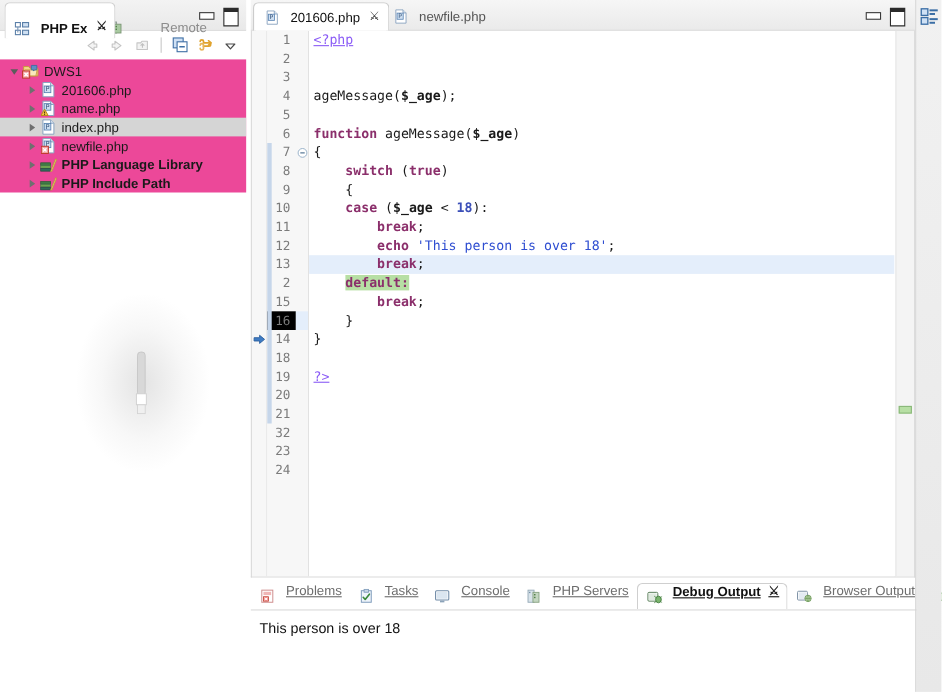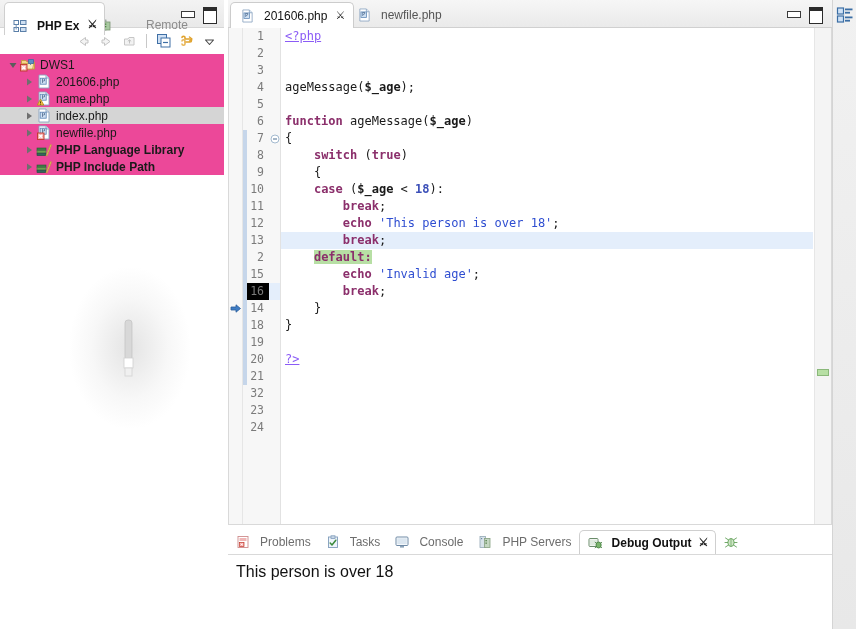--- a/index.html
+++ b/index.html
@@ -301,45 +301,46 @@
   }
   .bottom-tabbar {
     position: relative;
     height: 26px;
     background: #ffffff;
     display: flex;
     align-items: flex-end;
   }
   .bt-tab {
     height: 24px;
-    display: flex; align-items: center;
+    display: flex; 
     gap: 5px;
     padding: 0 7px;
     font-size: 12px;
     white-space: nowrap;
     color: #6d6d6d;
     position: relative;
+    text-decoration: underline;
   }
   .bt-tab.active {
     background: #ffffff;
     border: 1px solid #cfcfcf;
     border-bottom: none;
     border-radius: 5px 5px 0 0;
     color: #111;
     font-weight: bold;
   }
   .bt-close { font-size: 11px; color: #222; margin-left: 2px; }
   #bottom-content {
     position: absolute;
     left: 0; top: 26px;
     width: 616px; height: 75px;
     background: #ffffff;
     border-top: 1px solid #d9d9d9;
     padding: 8px 8px 0 8px;
-    font-size: 16px;
+    font-size: 13px;
     color: #111;
   }
 
   
   #persp-bar {
     position: absolute;
     right: 0; top: 0;
     width: 24px; height: 629px;
     background: linear-gradient(to bottom,#f1f1f1,#e8e8e8);
     border-left: 1px solid #d4d4d4;
@@ -712,21 +713,20 @@
               <div class="crow">&nbsp;</div>
               <div class="crow"><span class="tk-kw">function</span><span class="tk-plain"> ageMessage(</span><span class="tk-var">$_age</span><span class="tk-plain">)</span></div>
               <div class="crow"><span class="tk-plain">{</span></div>
               <div class="crow"><span class="tk-plain">    </span><span class="tk-kw">switch</span><span class="tk-plain"> (</span><span class="tk-kw">true</span><span class="tk-plain">)</span></div>
               <div class="crow"><span class="tk-plain">    {</span></div>
               <div class="crow"><span class="tk-plain">    </span><span class="tk-kw">case</span><span class="tk-plain"> (</span><span class="tk-var">$_age</span><span class="tk-plain"> &lt; </span><span class="tk-num">18</span><span class="tk-plain">):</span></div>
               <div class="crow"><span class="tk-plain">        </span><span class="tk-kw">break</span><span class="tk-plain">;</span></div>
               <div class="crow"><span class="tk-plain">        </span><span class="tk-kw">echo</span><span class="tk-plain"> </span><span class="tk-str">'This person is over 18'</span><span class="tk-plain">;</span></div>
               <div class="crow hl-line"><span class="tk-plain">        </span><span class="tk-kw">break</span><span class="tk-plain">;</span></div>
               <div class="crow"><span class="tk-plain">    </span><span class="tk-kw hl-green">default:</span></div>
-              <div class="crow"><span class="tk-plain">        </span><span class="tk-kw">echo</span><span class="tk-plain"> </span><span class="tk-str">'Invalid age'</span><span class="tk-plain">;</span></div>
               <div class="crow"><span class="tk-plain">        </span><span class="tk-kw">break</span><span class="tk-plain">;</span></div>
               <div class="crow"><span class="tk-plain">    }</span></div>
               <div class="crow"><span class="tk-plain">}</span></div>
               <div class="crow">&nbsp;</div>
               <div class="crow"><span class="tk-tag">?&gt;</span></div>
               <div class="crow">&nbsp;</div>
             </div>
         </div>
         <div class="ruler-col">
           <div id="ruler-col" style="position:relative;height:100%;">
@@ -793,20 +793,31 @@
               <rect x="1" y="2.5" width="9" height="8" rx="1" fill="#ffffff" stroke="#5a7f5a" stroke-width="0.9"></rect>
               <rect x="2" y="3.5" width="7" height="6" fill="#dfeadf"></rect>
               <ellipse cx="10.6" cy="9" rx="2.6" ry="3" fill="#7ab46d" stroke="#3f7a3a" stroke-width="0.8"></ellipse>
               <path d="M8.2 7 L6.8 6 M8.2 11 L6.8 12 M13 7 L14 6 M13 11 L14 12" stroke="#3f7a3a" stroke-width="0.8"></path>
             </svg>
           </span>
           <span>Debug Output</span>
           <span class="bt-close">⚔</span>
         </div>
 
+        <div class="bt-tab">
+          <span class="ticon">
+            <svg class="icon-svg" width="14" height="14" viewBox="0 0 14 14">
+              <rect x="1" y="2.5" width="9" height="8" rx="1" fill="#ffffff" stroke="#7f93a6" stroke-width="0.9"></rect>
+              <rect x="2" y="3.5" width="7" height="6" fill="#e4ebf2"></rect>
+              <circle cx="10.6" cy="9" r="2.9" fill="#bcd9a9" stroke="#6f9a5c" stroke-width="0.8"></circle>
+              <path d="M7.7 9 L13.5 9 M10.6 6.1 C12 7.7 12 10.3 10.6 11.9 C9.2 10.3 9.2 7.7 10.6 6.1" fill="none" stroke="#6f9a5c" stroke-width="0.7"></path>
+            </svg>
+          </span>
+          <span>Browser Output</span>
+        </div>
 
         <div class="bt-tab">
           <span class="ticon">
             <svg class="icon-svg" width="14" height="14" viewBox="0 0 14 14">
               <ellipse cx="7" cy="7.5" rx="3.2" ry="4" fill="#cfe6c6" stroke="#63a05a" stroke-width="0.9"></ellipse>
               <path d="M3.8 4.5 L1.5 3 M3.8 7.5 L1 7.5 M3.8 10.5 L1.5 12 M10.2 4.5 L12.5 3 M10.2 7.5 L13 7.5 M10.2 10.5 L12.5 12" stroke="#63a05a" stroke-width="0.9" stroke-linecap="round"></path>
               <path d="M7 3.5 L7 11.5" stroke="#63a05a" stroke-width="0.7"></path>
             </svg>
           </span>
 

